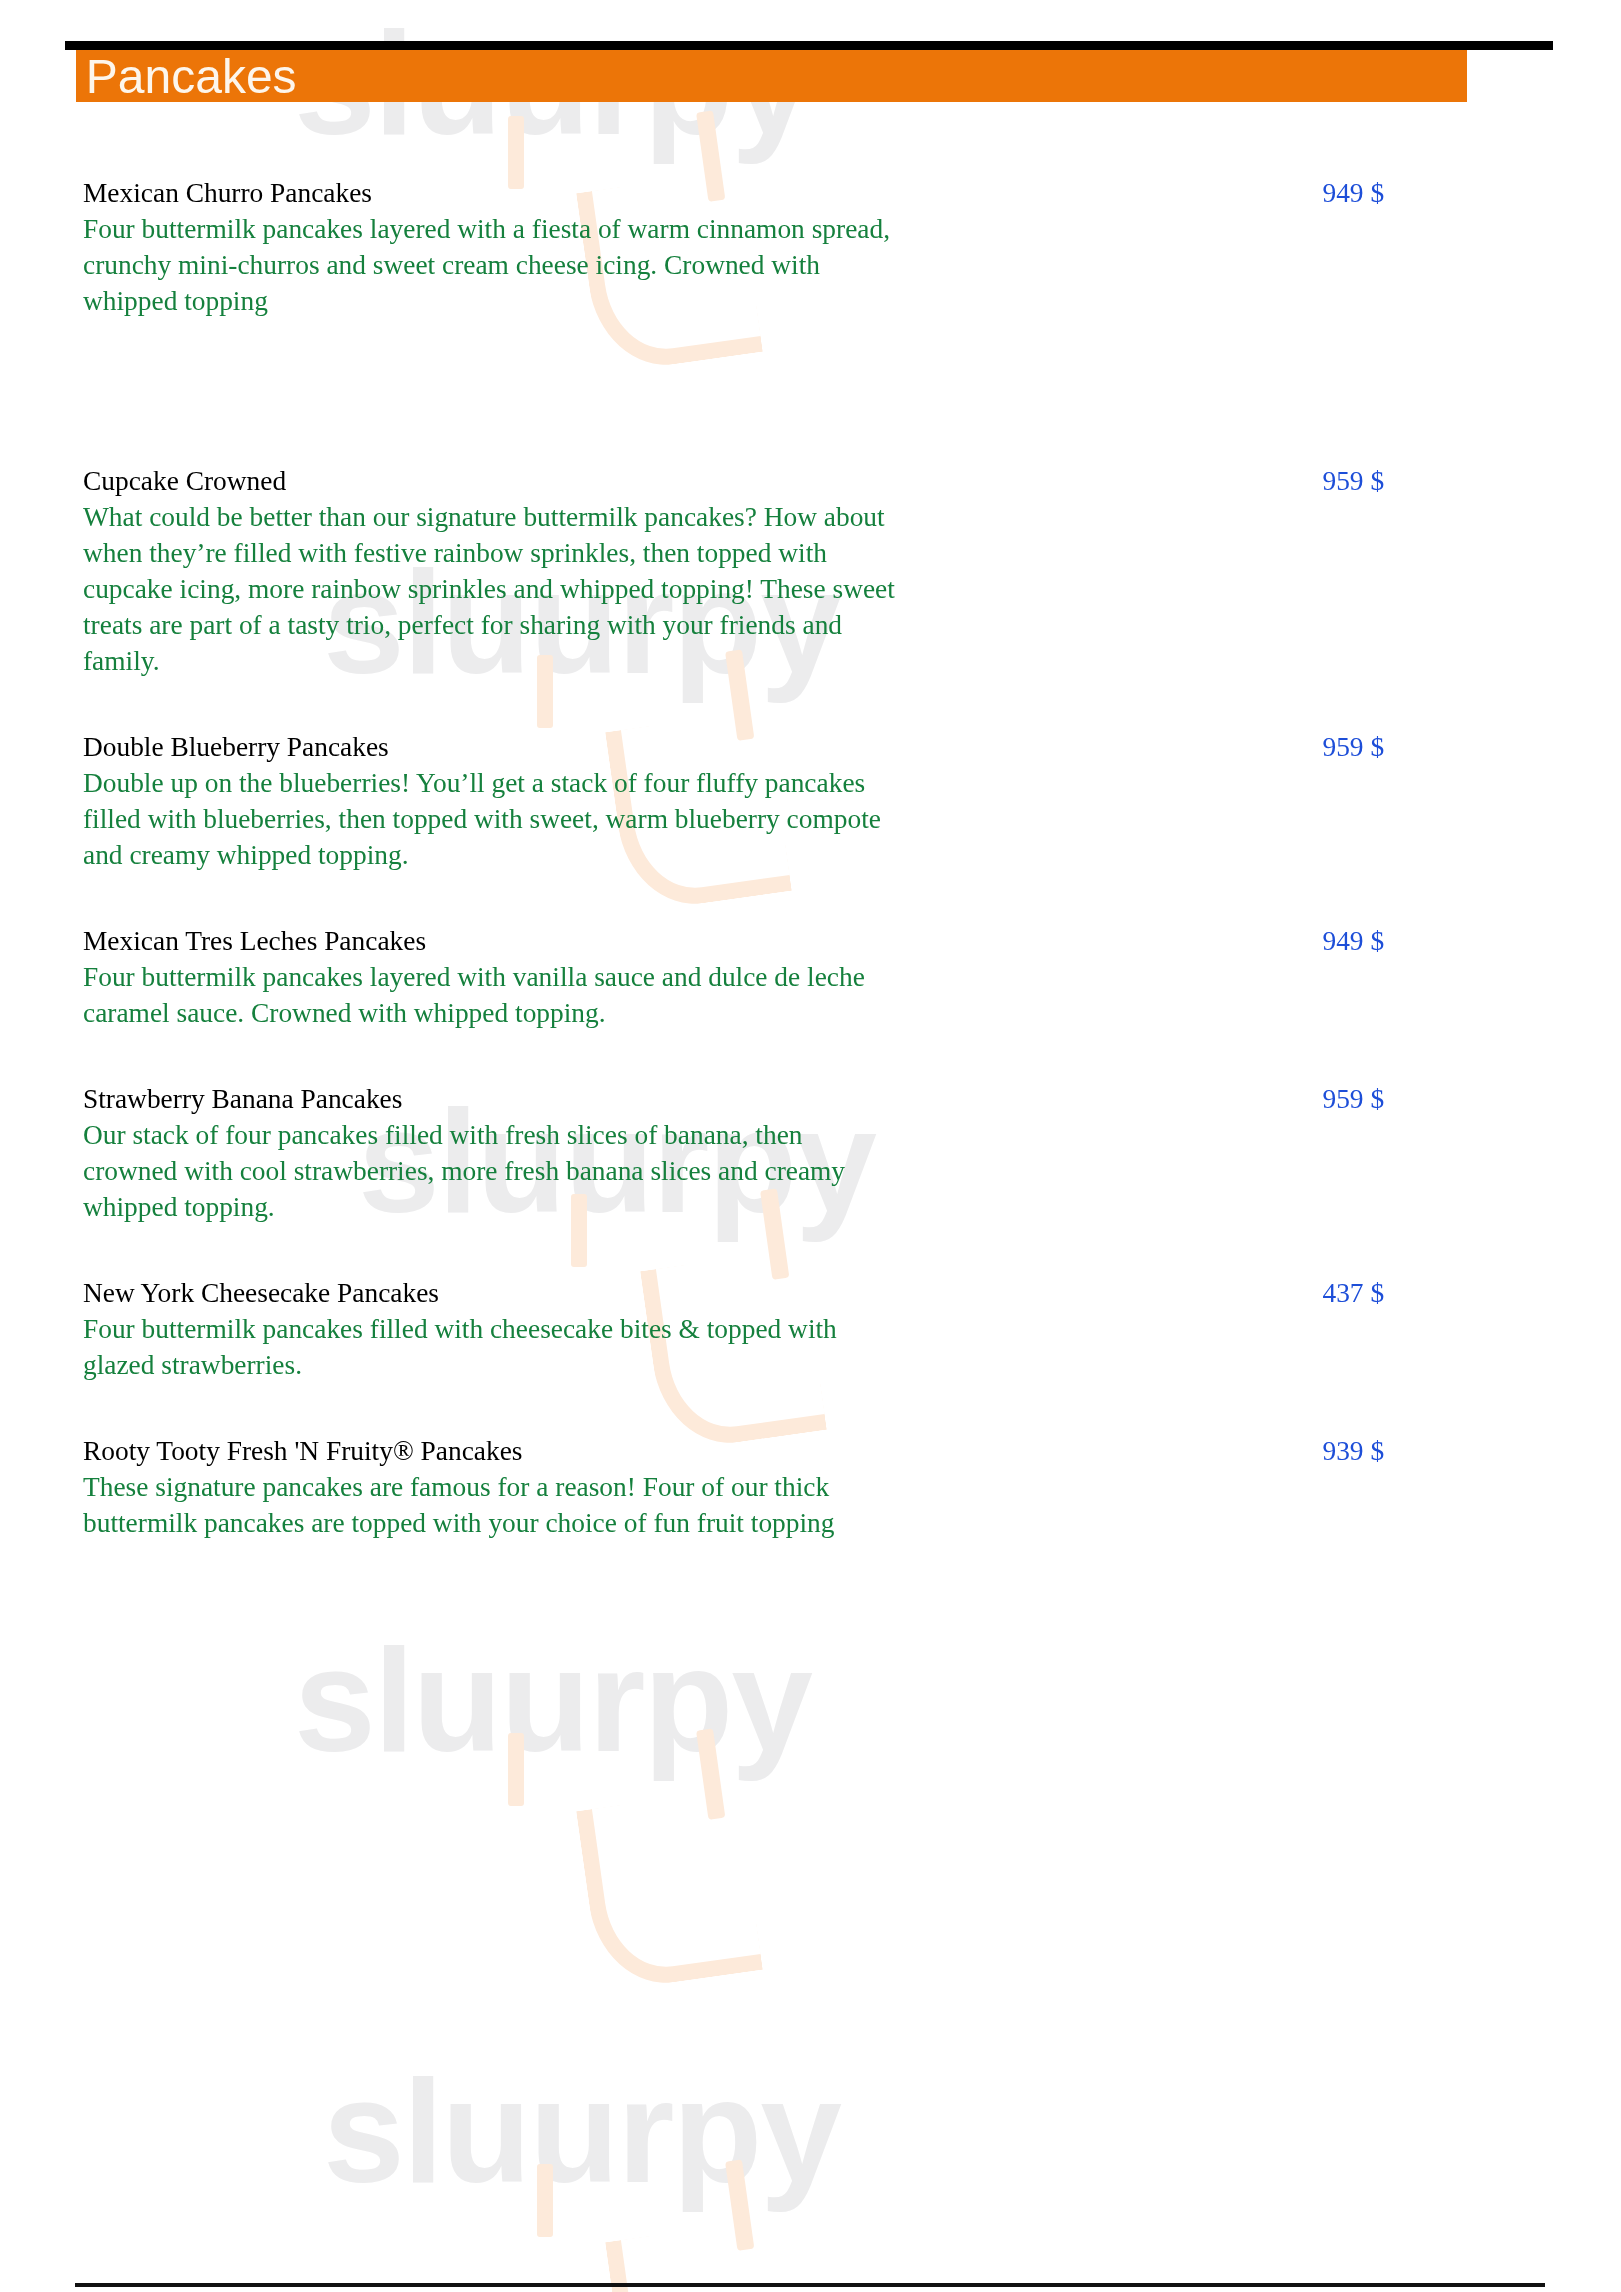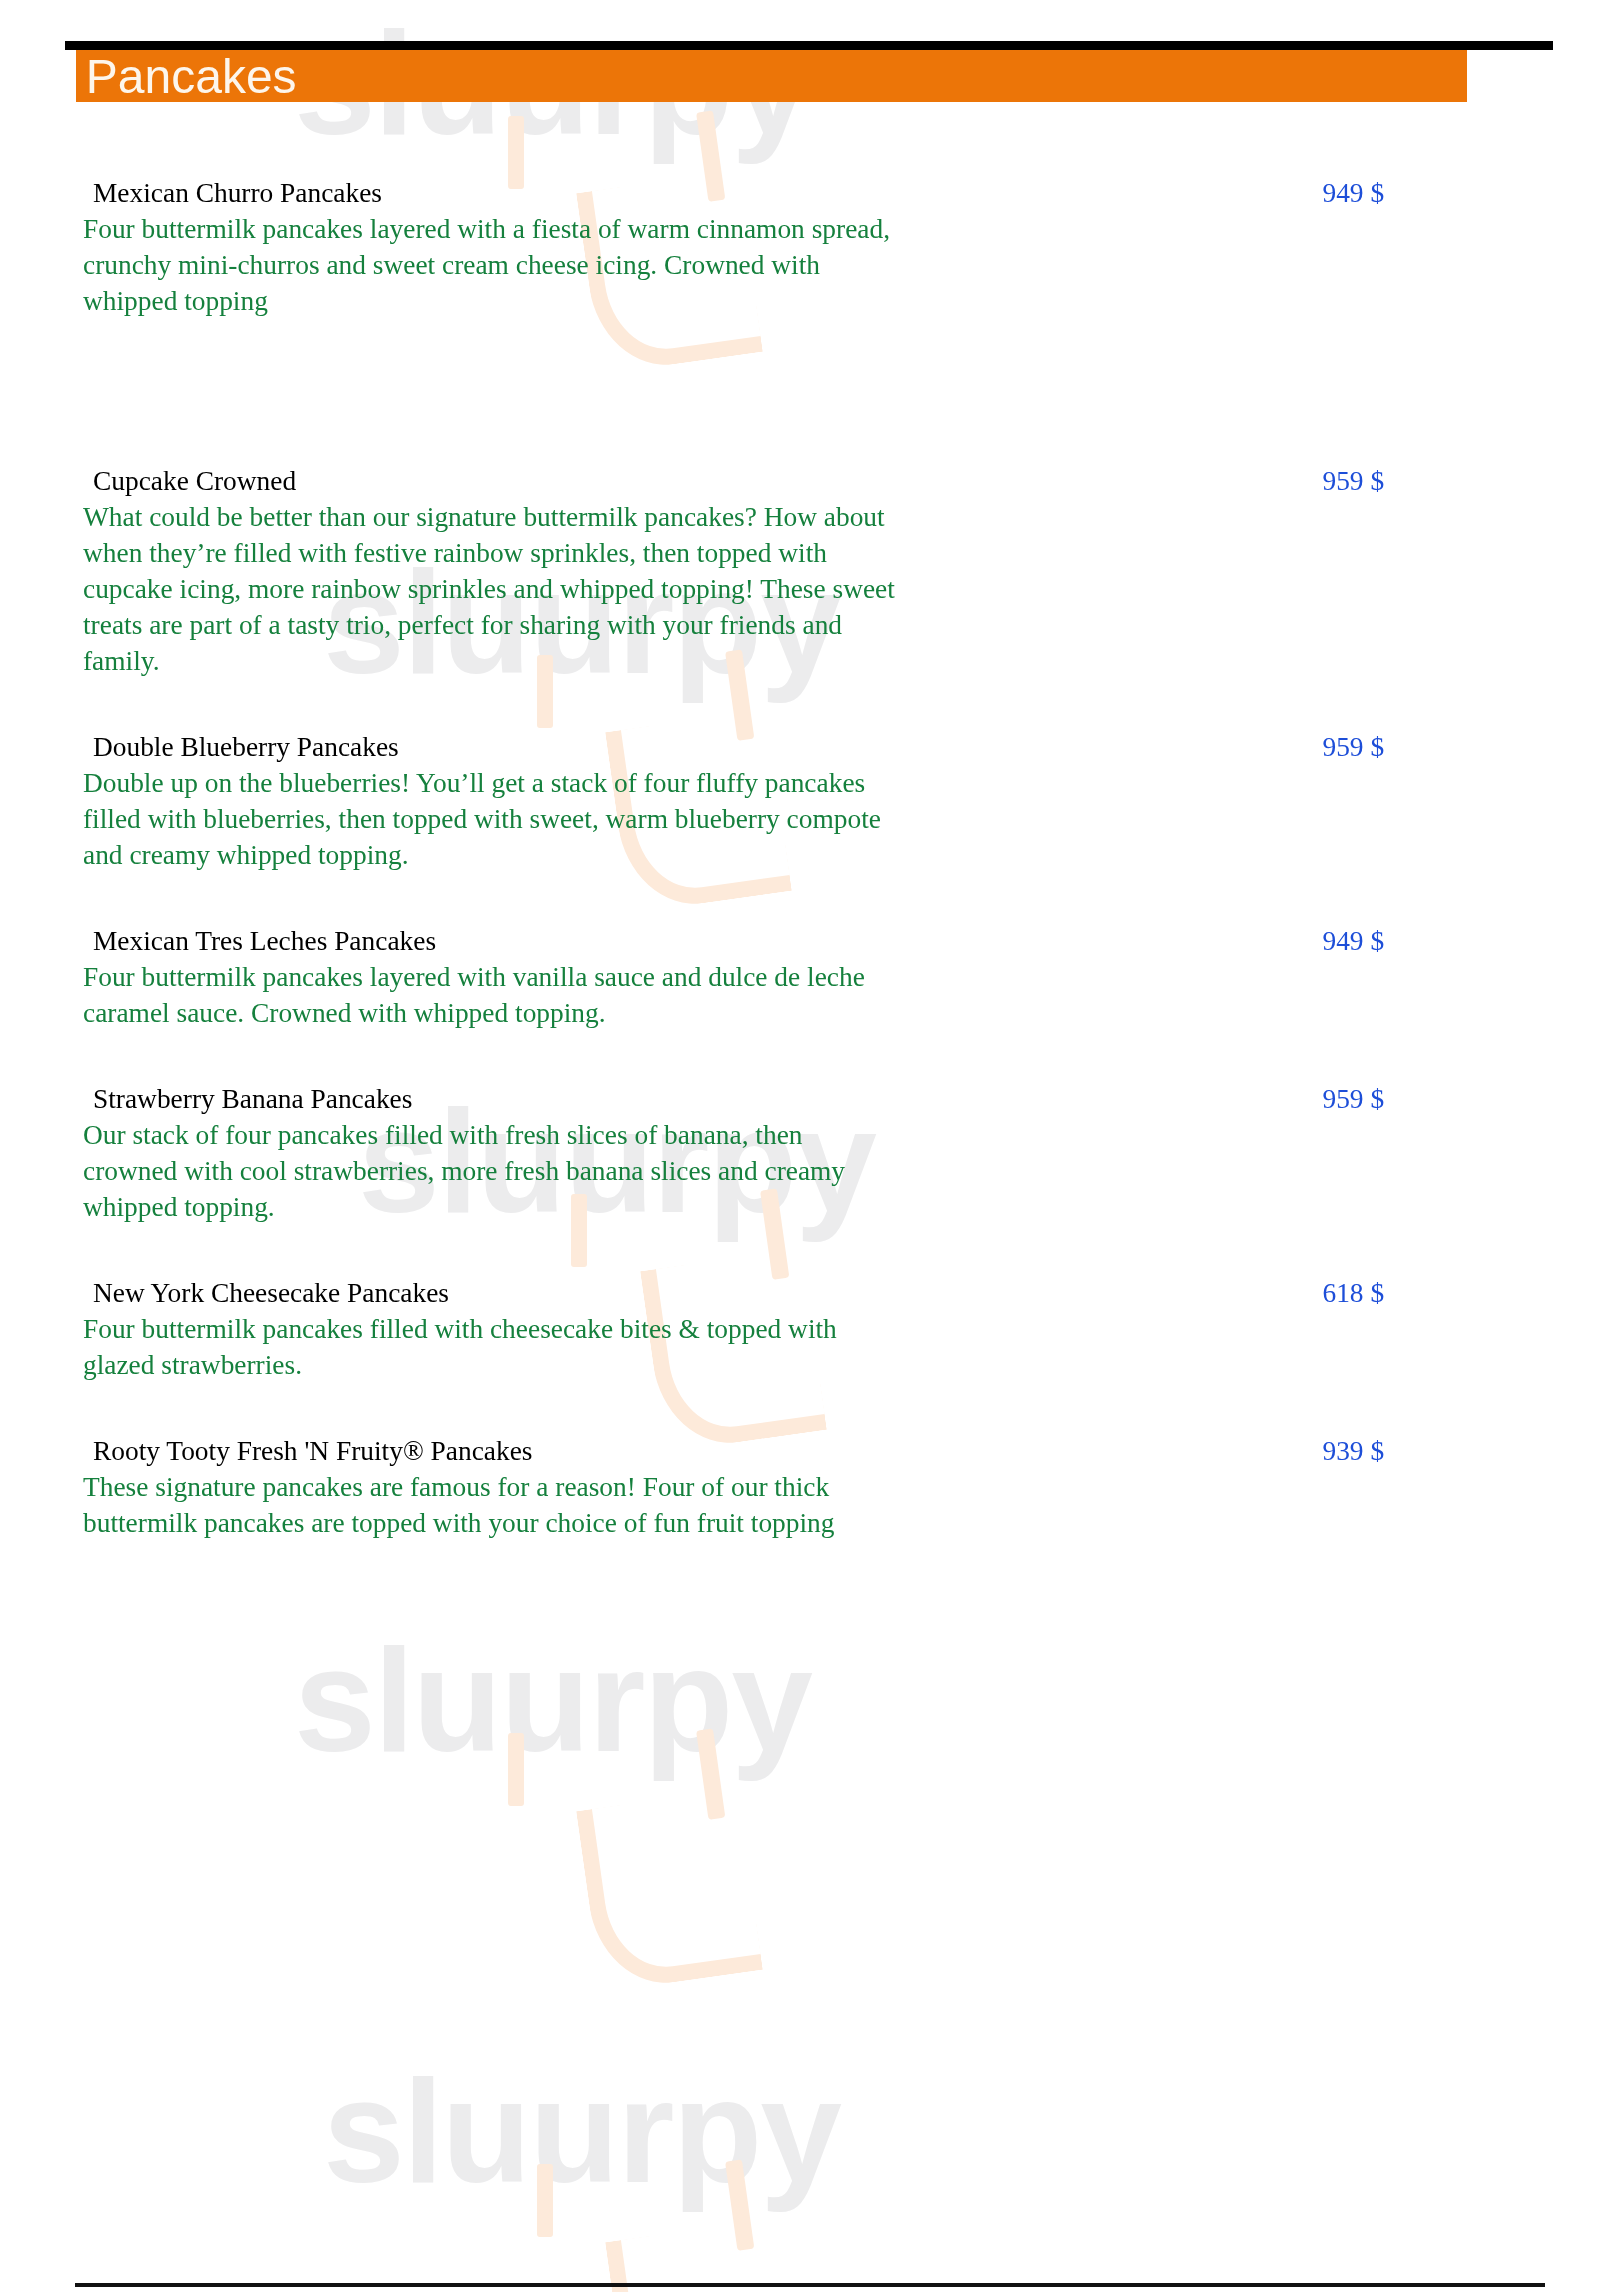--- a/index.html
+++ b/index.html
@@ -115,21 +115,20 @@
   }
   .item-head {
     position: relative;
     height: 35px;
   }
   .item-name {
     font-size: 27.4px;
     color: #000000;
     line-height: 35px;
     white-space: nowrap;
-    margin-left: 10px;
   }
   .item-price {
     position: absolute;
     right: 2.9px;
     top: 0;
     font-size: 27.4px;
     color: #1d4ed8;
     line-height: 35px;
     white-space: nowrap;
   }
@@ -210,21 +209,21 @@
       <div class="menu-item">
         <div class="item-head">
           <div class="item-name">Strawberry Banana Pancakes</div>
           <div class="item-price">959 $</div>
         </div>
         <div class="item-desc">Our stack of four pancakes filled with fresh slices of banana, then crowned with cool strawberries, more fresh banana slices and creamy whipped topping.</div>
       </div>
       <div class="menu-item">
         <div class="item-head">
           <div class="item-name">New York Cheesecake Pancakes</div>
-          <div class="item-price">618 $</div>
+          <div class="item-price">437 $</div>
         </div>
         <div class="item-desc">Four buttermilk pancakes filled with cheesecake bites &amp; topped with glazed strawberries.</div>
       </div>
       <div class="menu-item">
         <div class="item-head">
           <div class="item-name">Rooty Tooty Fresh 'N Fruity® Pancakes</div>
           <div class="item-price">939 $</div>
         </div>
         <div class="item-desc">These signature pancakes are famous for a reason! Four of our thick buttermilk pancakes are topped with your choice of fun fruit topping</div>
       </div>

